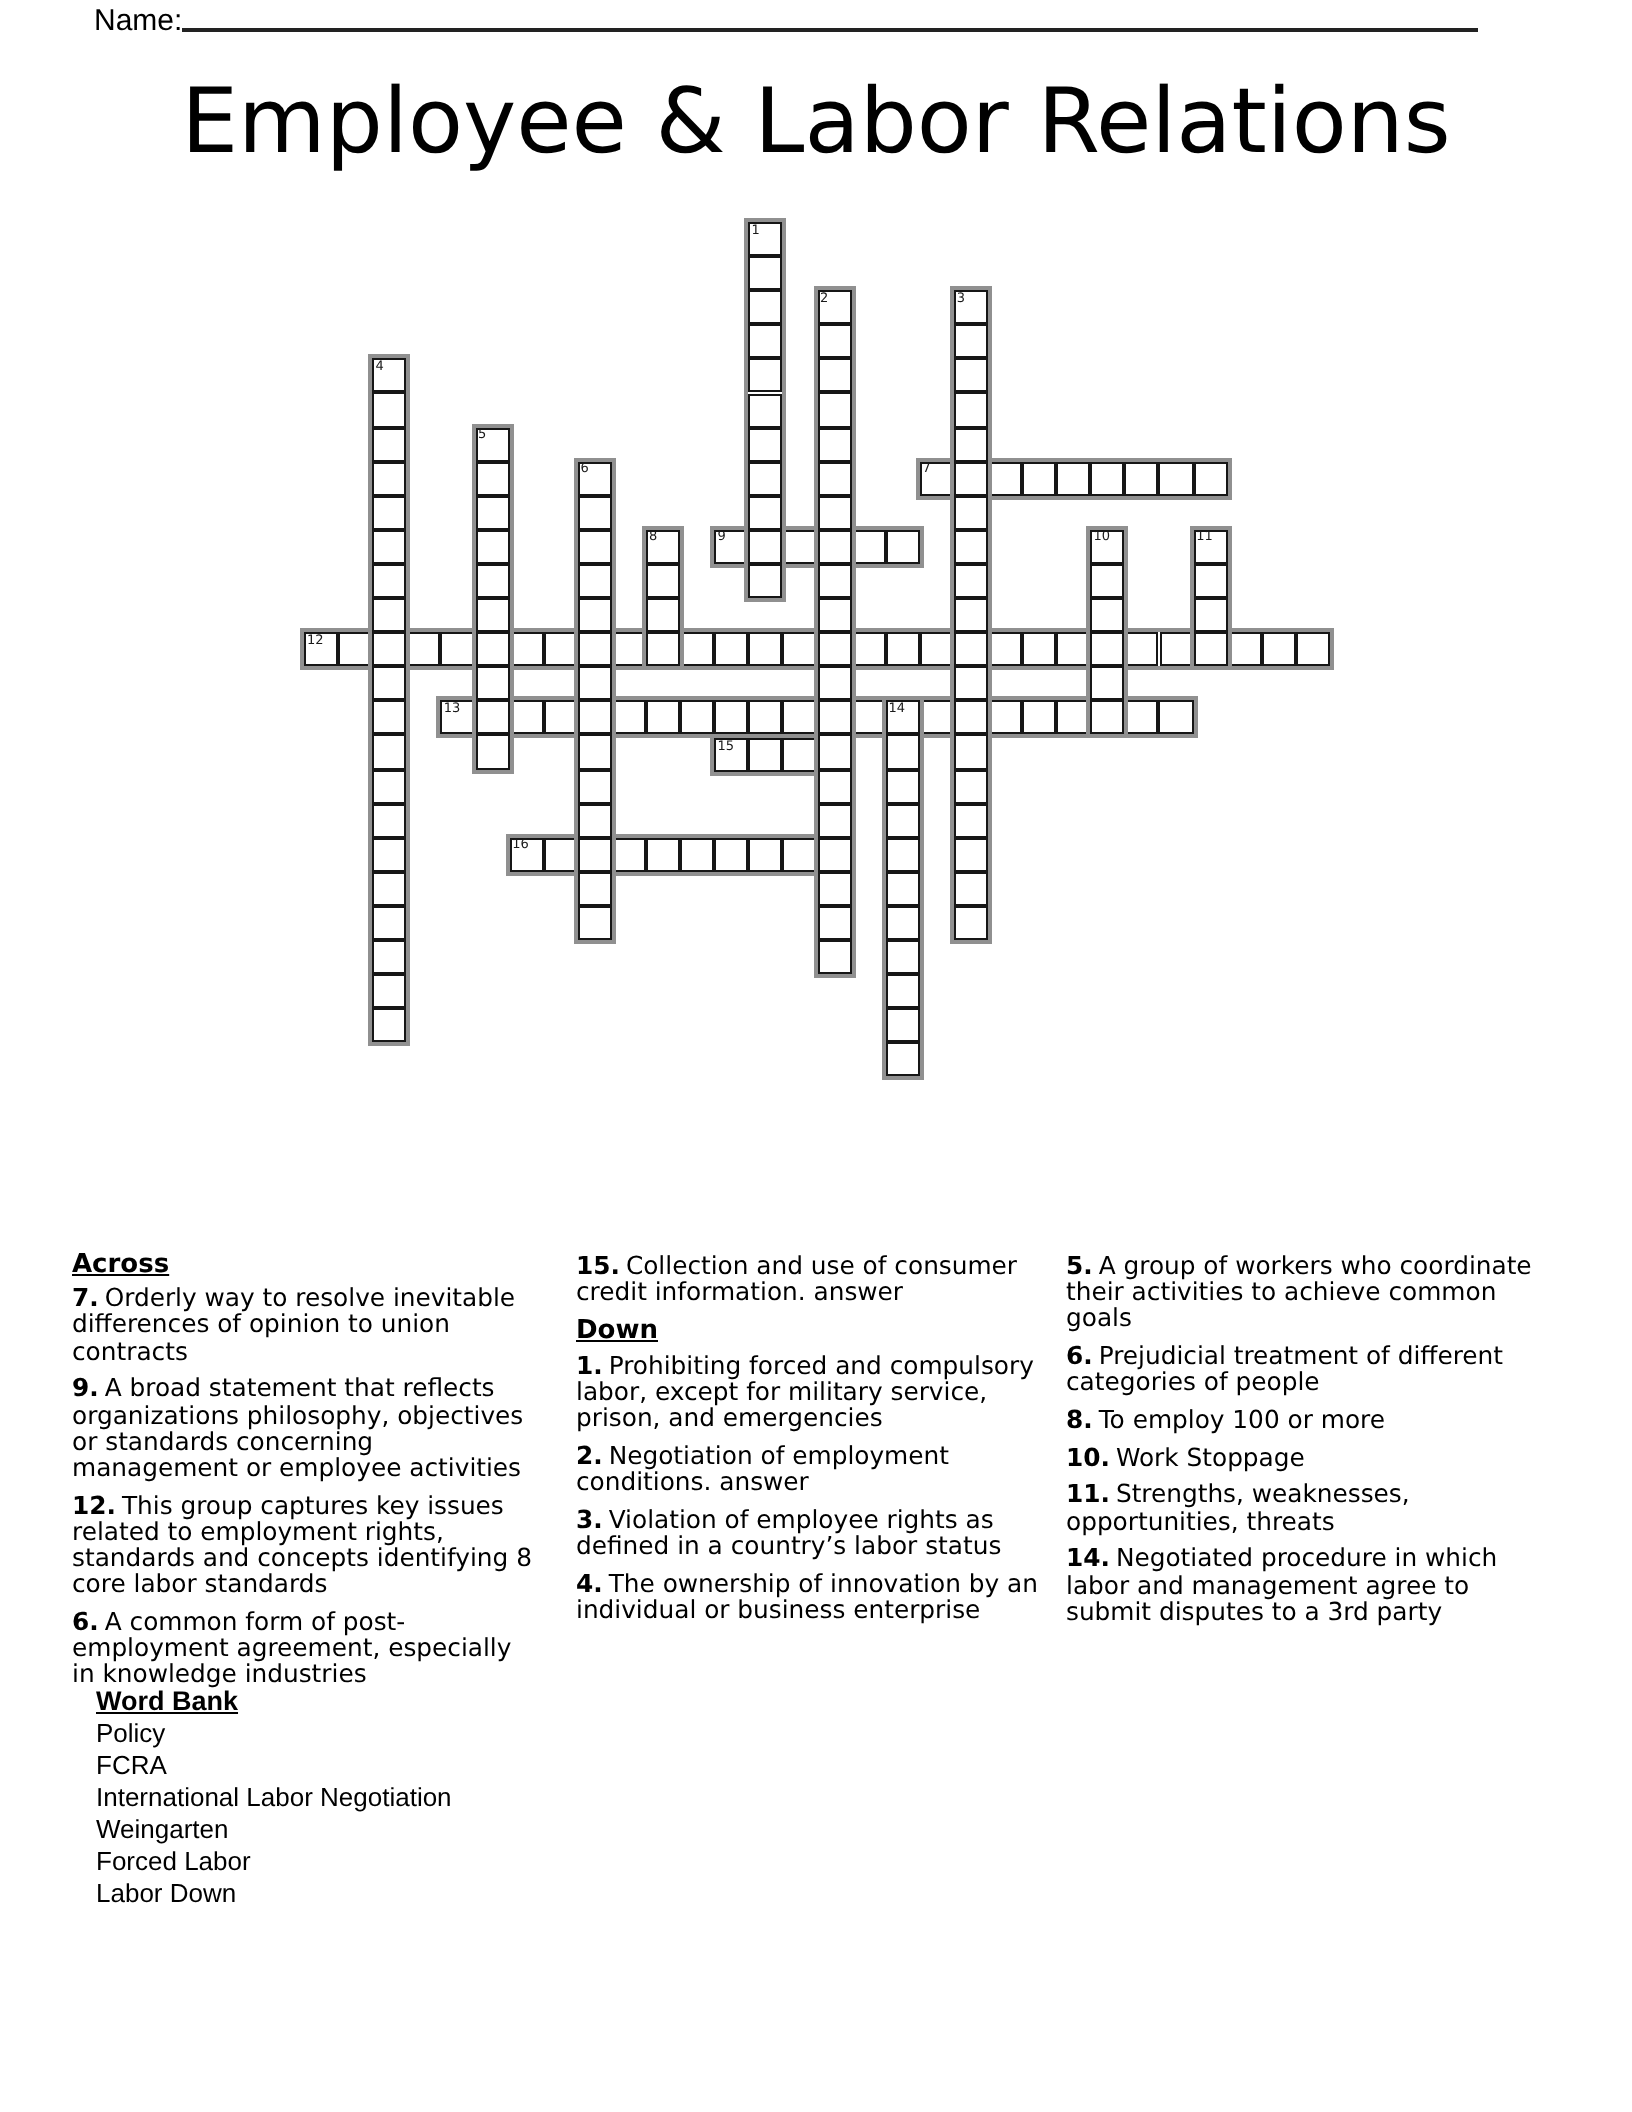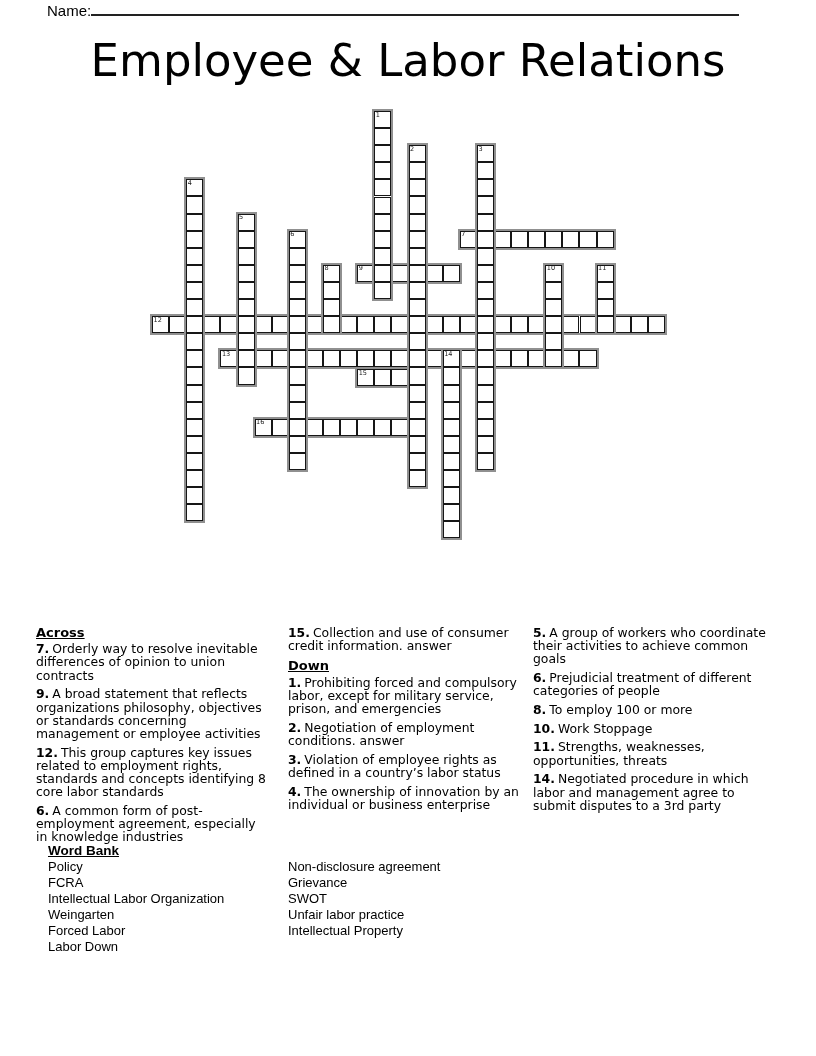--- a/index.html
+++ b/index.html
@@ -318,26 +318,19 @@
     <p class="clue"><b>8.</b><span>To employ 100 or more</span></p>
     <p class="clue"><b>10.</b><span>Work Stoppage</span></p>
     <p class="clue"><b>11.</b><span>Strengths, weaknesses, opportunities, threats</span></p>
     <p class="clue"><b>14.</b><span>Negotiated procedure in which labor and management agree to submit disputes to a 3rd party</span></p>
   </div>
 
   <div class="bank-heading">Word Bank</div>
   <div class="bank-col" style="left:48px;">
       <div class="bank-item">Policy</div>
       <div class="bank-item">FCRA</div>
-      <div class="bank-item">Intellectual Labor Organization</div>
+      <div class="bank-item">International Labor Negotiation</div>
       <div class="bank-item">Weingarten</div>
       <div class="bank-item">Forced Labor</div>
       <div class="bank-item">Labor Down</div>
     </div>
-  <div class="bank-col" style="left:288px;">
-      <div class="bank-item">Non-disclosure agreement</div>
-      <div class="bank-item">Grievance</div>
-      <div class="bank-item">SWOT</div>
-      <div class="bank-item">Unfair labor practice</div>
-      <div class="bank-item">Intellectual Property</div>
-    </div>
 
 </div>
 
 </body></html>

